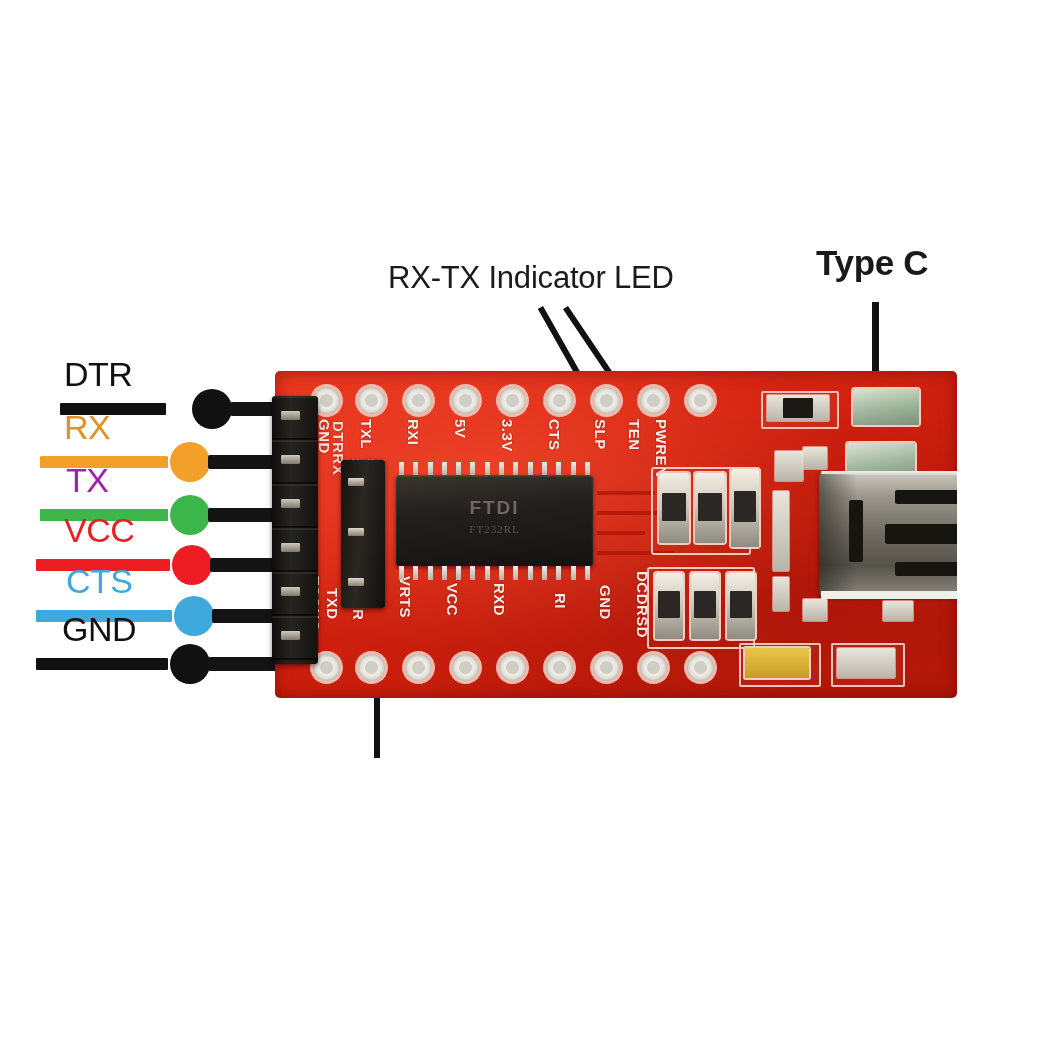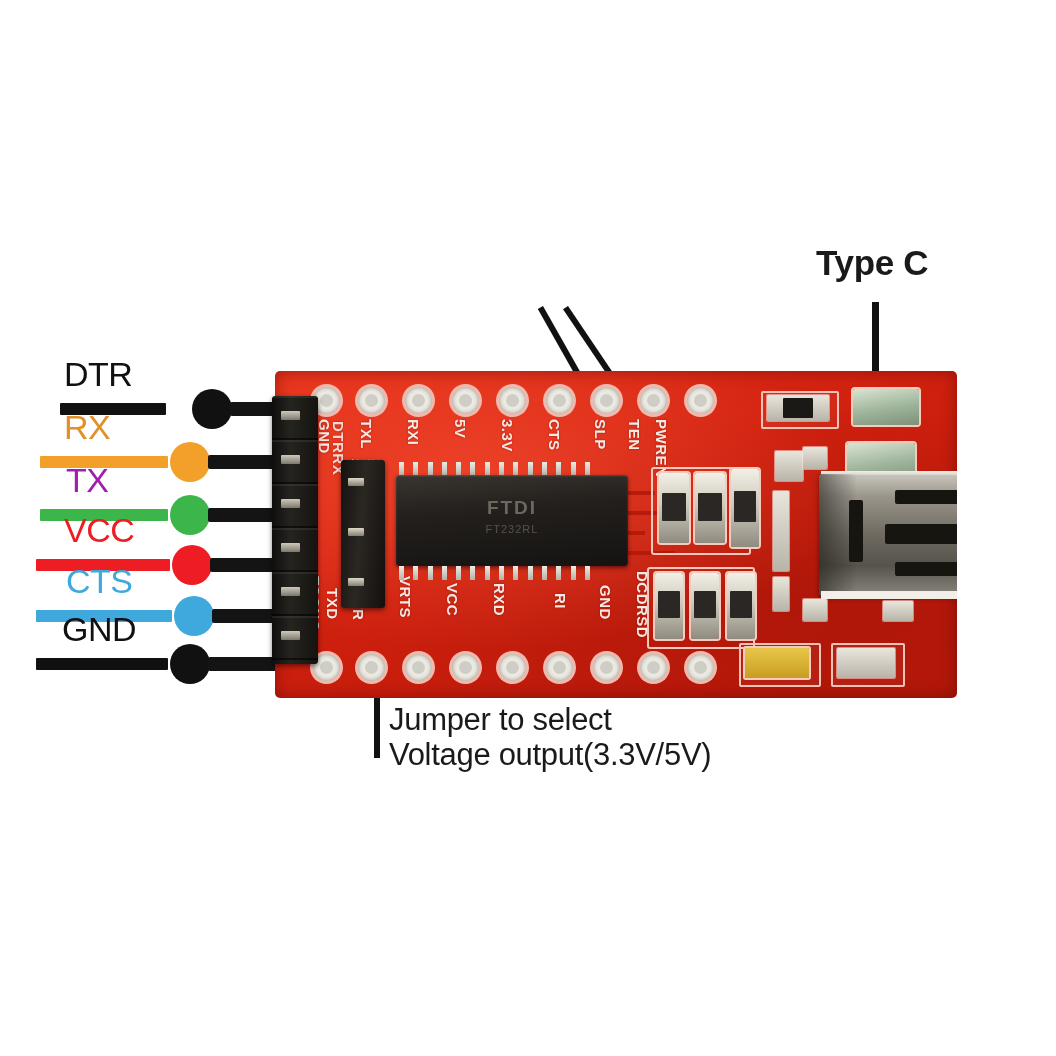--- a/index.html
+++ b/index.html
@@ -137,21 +137,21 @@
     transform-origin: 0 0;
     text-shadow: 0 0 2px rgba(140,20,8,.8);
   }
   .silk-top   { transform: rotate(90deg); }
   .silk-bot   { transform: rotate(90deg); }
 
   
   #ic {
     position: absolute;
     left: 121px; top: 104px;
-    width: 232px; height: 91px;
+    width: 197px; height: 91px;
     background: linear-gradient(175deg, #3a3530 0%, #221f1c 40%, #151312 100%);
     border-radius: 3px;
     box-shadow: inset 0 1px 2px rgba(255,255,255,.18), 0 2px 4px rgba(0,0,0,.5);
   }
   #ic .icmark {
     position: absolute;
     left: 0; right: 0; top: 22px;
     text-align: center;
     color: #6d675f;
     font-size: 19px;
@@ -159,21 +159,21 @@
     letter-spacing: 2px;
     font-family: "Liberation Sans", sans-serif;
   }
   #ic .icmark2 {
     position: absolute;
     left: 0; right: 0; top: 48px;
     text-align: center;
     color: #57524b;
     font-size: 11px;
     letter-spacing: 1px;
-    font-family: Liberation Sans, sans-serif;
+    font-family: Liberation Serif, serif;
   }
   .ic-legs-top, .ic-legs-bot {
     position: absolute;
     left: 124px;
     width: 191px; height: 14px;
     display: flex;
     justify-content: space-between;
   }
   .ic-legs-top { top: 91px; }
   .ic-legs-bot { top: 195px; }
@@ -315,27 +315,24 @@
     text-align: center;
     pointer-events: none;
     mix-blend-mode: overlay;
   }
 </style>
 </head>
 <body>
 
 <div id="stage">
 
+  <div class="anno" id="anno-led">RX-TX Indicator LED</div>
 
   <div class="anno" id="anno-typec">Type C</div>
 
-  <div class="anno" id="anno-jumper">
-    <span class="ln">Jumper to select</span>
-    <span class="ln">Voltage output(3.3V/5V)</span>
-  </div>
 
   <div class="leader" id="leader-typec"></div>
   <div class="leader" id="leader-jumper"></div>
 
   <div class="diag" style="left:543px; top:306px; width:228px; transform: rotate(60.5deg);"></div>
   <div class="diag" style="left:568px; top:306px; width:237px; transform: rotate(56.0deg);"></div>
 
   <div class="wire-row" style="left:60px; top:389px; width:220px;">
     <div class="wire-lead" style="width:106px; background:#111111;"></div>
     <div class="wire-dot" style="left:132px; background:#111111;"></div>

